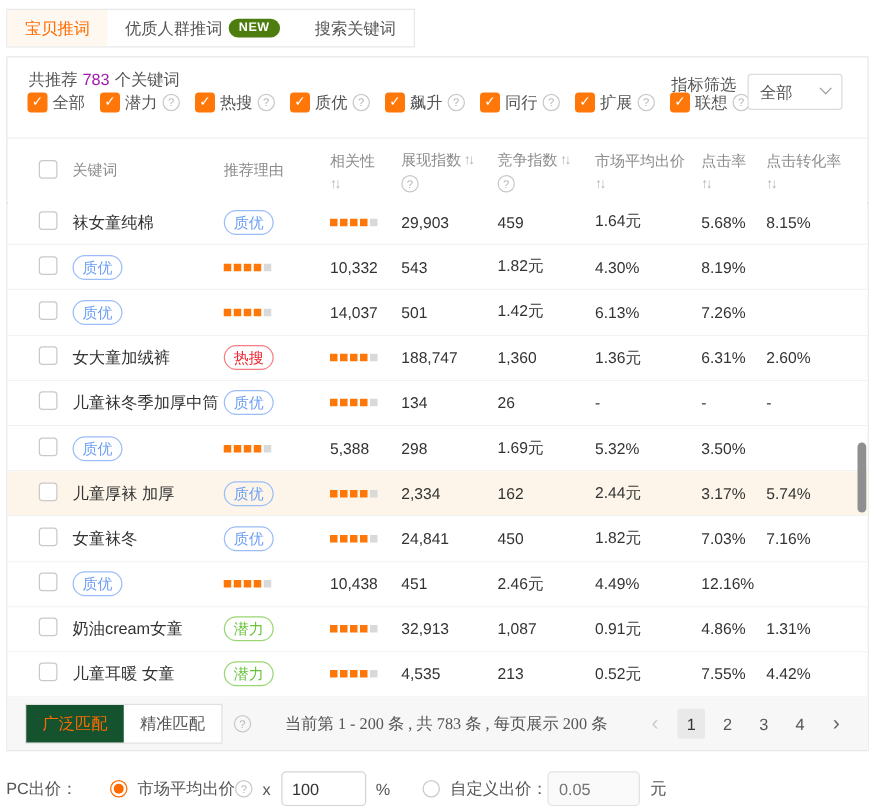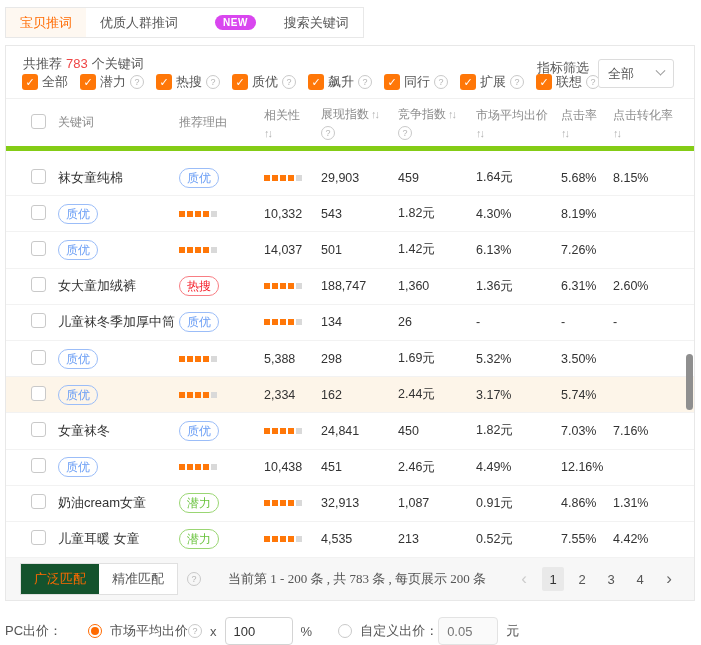--- a/index.html
+++ b/index.html
@@ -8,46 +8,46 @@
     position:relative; background:#fff; overflow:hidden;
     font-family:"Liberation Sans","DejaVu Sans",sans-serif;
     color:#555;
   }
   
   .tabbar { position:absolute; left:5px; top:7px; height:31px; display:inline-flex;
             border:1px solid #e8e8e8; background:#fff; }
   .tab { padding:0 14px; display:flex; align-items:center; gap:5px; font-size:13px;
          color:#555; cursor:pointer; white-space:nowrap;justify-content:center; }
   .tab.active { background:#fef8f1; color:#ff6a00; }
-  .new-badge { background:#d946ef; color:#fff; font-size:10px; font-weight:bold;
-               padding:2px 8px; border-radius:9px; letter-spacing:.5px;margin-left:32px; }
+  .new-badge { background:#4d7c0f; color:#fff; font-size:10px; font-weight:bold;
+               padding:2px 8px; border-radius:9px; letter-spacing:.5px; }
   
   .panel { position:absolute; left:5px; top:45px; width:690px; height:556px;
            border:1px solid #e8e8e8; background:#fff; }
   .summary { position:absolute; left:17px; top:9px; font-size:13px; color:#555; }
-  .summary .count { color:#ef4444; margin:0 4px; }
+  .summary .count { color:#a21caf; margin:0 4px; }
   .filter-row { position:absolute; left:16px; top:27px; display:flex; align-items:center; gap:12px; }
   .filter-item { display:inline-flex; align-items:center; gap:4px; font-size:13px; color:#555; cursor:pointer; }
   .cb { width:16px; height:16px; border-radius:3px; background:#ff7708; display:inline-flex;
         align-items:center; justify-content:center; flex:0 0 auto; }
   .cb-check { color:#fff; font-size:11px; font-weight:bold; line-height:1; }
   .cb-empty { width:15px; height:15px; background:#fff; border:1px solid #c9c9c9; border-radius:3px; }
   .help { width:14px; height:14px; border:1px solid #c9c9c9; border-radius:50%; color:#b5b5b5;
           font-size:9px; display:inline-flex; align-items:center; justify-content:center; flex:0 0 auto; }
   .metric { position:absolute; right:20px; top:13px; display:flex; align-items:flex-start; font-size:13px; color:#555; }
   .select-box { margin-left:9px; width:76px; height:29px; border:1px solid #dcdcdc; border-radius:3px;
                 display:flex; align-items:center; justify-content:space-between; padding:0 9px;
                 font-size:13px; color:#555; cursor:pointer; background:#fff; }
   .chev { width:7px; height:7px; border-right:1px solid #999; border-bottom:1px solid #999;
           transform:rotate(45deg) translate(-2px,-2px); }
   
   .grid-row { display:grid; grid-template-columns:27px 121px 85px 57px 77px 78px 85px 52px 1fr;
               padding-left:25px; align-items:center; }
-  .thead { position:absolute; top:52px; left:0; right:0; height:53px;
-           border-top:1px solid #f0f0f0; border-bottom:5px solid #84cc16; font-size:12px; color:#8c8c8c; }
+  .thead { position:absolute; top:64px; left:0; right:0; height:53px;
+           border-top:1px solid #f0f0f0; border-bottom:1px solid #84cc16; font-size:12px; color:#8c8c8c; }
   .th-line { display:flex; align-items:center; gap:2px; }
   .th-stack { display:flex; flex-direction:column; gap:3px; align-items:flex-start; }
   .sort { color:#b3b3b3; font-size:11px; letter-spacing:-2px; padding-right:2px; cursor:pointer; }
   .tbody { position:absolute; top:114px; left:0; right:0; bottom:42px; display:flex; flex-direction:column; overflow:hidden; }
   .body-row { flex:1; border-bottom:1px solid #f2f2f2; font-size:13px; color:#333; background:#fff; }
   .body-row.hl { background:#fdf5e9; }
   .kw { color:#333; }
   .num { font-size:12.5px; color:#333; }
   .tag { display:inline-block; border:1px solid; border-radius:10px; padding:1px 7px;
          font-size:12px; line-height:16px; }
@@ -76,21 +76,21 @@
   .pg-next { color:#666; }
   
   .bidbar { position:absolute; left:5px; top:617px; right:5px; display:flex; align-items:center;
             font-size:13px; color:#555; }
   .radio { width:14px; height:14px; border-radius:50%; border:1px solid #c9c9c9; background:#fff;
            position:relative; flex:0 0 auto; cursor:pointer; }
   .radio.sel { border-color:#ff6a00; }
   .radio.sel::after { content:""; position:absolute; inset:2px; border-radius:50%; background:#ff6a00; }
   .bid-input { width:68px; height:28px; border:1px solid #d4d4d4; border-radius:4px; padding:0 8px;
                font-size:13px; color:#333; font-family:inherit; }
-  .bid-input.disabled { background:#fafafa; border-color:#e3e3e3; color:#000000; width:60px; }
+  .bid-input.disabled { background:#fafafa; border-color:#e3e3e3; color:#000000; width:74px; }
   .bb-gap { margin-left:8px; } .bb-gap-lg { margin-left:26px; }
 </style>
 </head>
 <body>
 
 <div class="tabbar">
   <div class="tab active">
     <span>宝贝推词</span>
   </div>
   <div class="tab">
@@ -318,20 +318,21 @@
         </div>
     <div class="num">5,388</div>
     <div class="num">298</div>
     <div class="num">1.69元</div>
     <div class="num">5.32%</div>
     <div class="num">3.50%</div>
   </div>
 
   <div class="grid-row body-row hl">
     <div><span class="cb-empty" style="display:inline-block"></span></div>
+    <div class="kw">儿童厚袜 加厚</div>
     <div><span class="tag tag-quality">质优</span></div>
     <div class="bars">
           <span class="bar on"></span>
           <span class="bar on"></span>
           <span class="bar on"></span>
           <span class="bar on"></span>
           <span class="bar"></span>
         </div>
     <div class="num">2,334</div>
     <div class="num">162</div>

